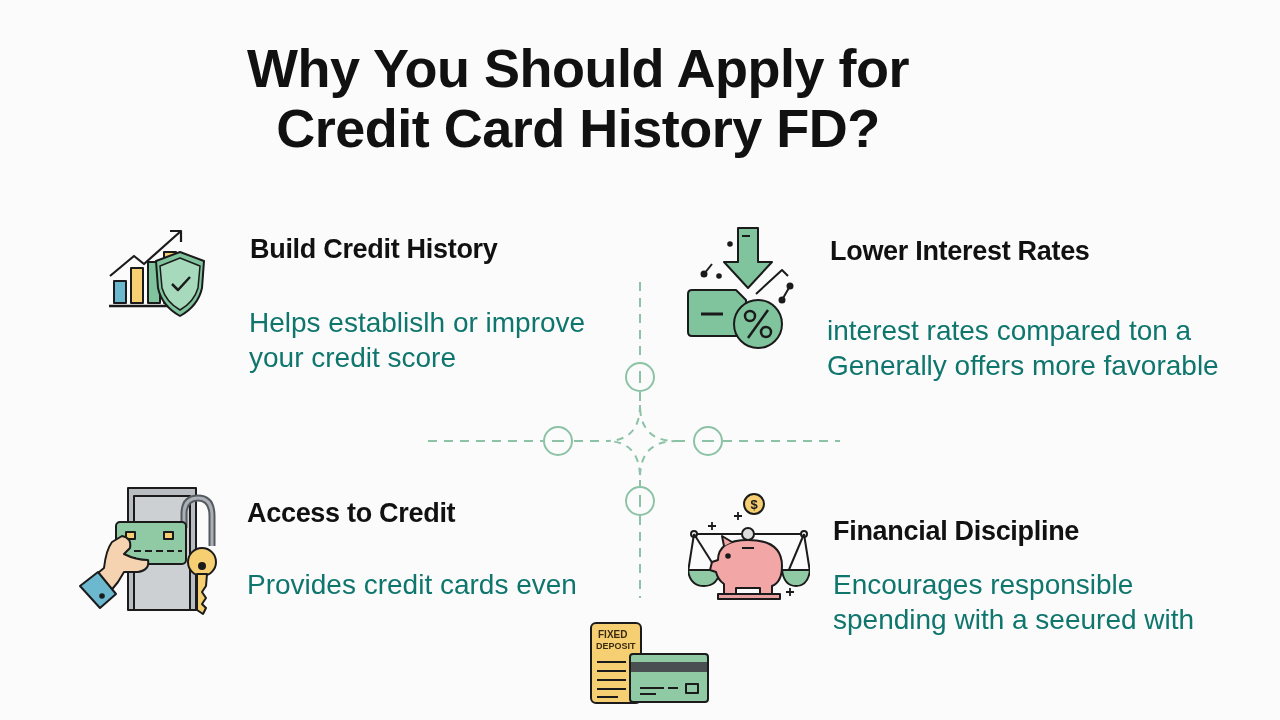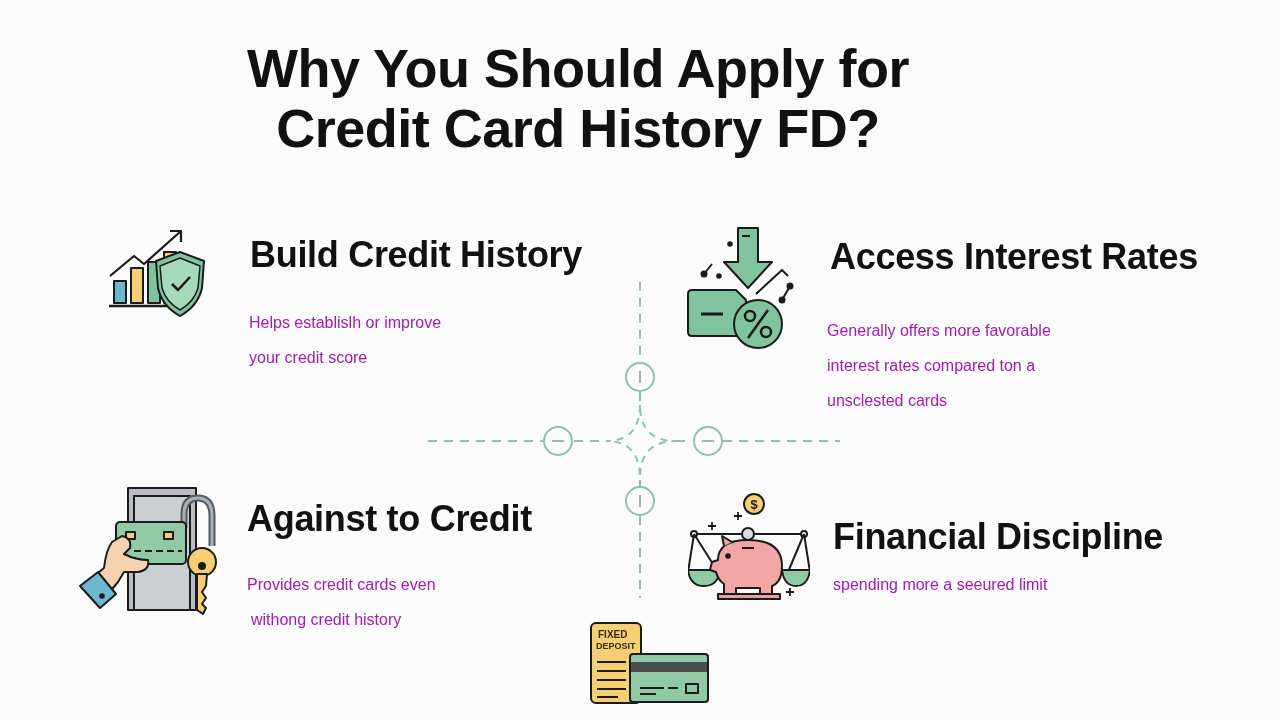--- a/index.html
+++ b/index.html
@@ -11,25 +11,25 @@
   }
   .title {
     position:absolute; left:0; top:38px; width:1156px; text-align:center;
     font-weight:bold; font-size:54px; line-height:60px; letter-spacing:-0.5px;
     color:#111;
   }
   .title div { white-space:nowrap; }
   .feature { position:absolute; }
   .feature .icon { position:absolute; }
   .feature .heading {
-    position:absolute; font-weight:bold; font-size:36px; white-space:nowrap;
+    position:absolute; font-weight:bold; font-size:27px; white-space:nowrap;
     letter-spacing:-0.3px; color:#111;
   }
   .feature .desc {
-    position:absolute; font-size:16px; line-height:35px; color:#a21caf;
+    position:absolute; font-size:28px; line-height:35px; color:#0f766e;
     white-space:nowrap;
   }
   .connector { position:absolute; left:0; top:0; }
 </style>
 </head>
 <body>
 
 <div class="title">
   <div>Why You Should Apply for</div>
   <div>Credit Card History FD?</div>
@@ -95,25 +95,24 @@
       <polyline points="70,70 96,46 102,52" fill="none"></polyline>
       <line x1="104" y1="62" x2="96" y2="76"></line>
       <circle cx="104" cy="62" r="2.5" fill="#1b1b1b"></circle>
       <circle cx="96" cy="76" r="2.5" fill="#1b1b1b"></circle>
       <line x1="26" y1="40" x2="18" y2="50"></line>
       <circle cx="18" cy="50" r="2.5" fill="#1b1b1b"></circle>
       <circle cx="44" cy="20" r="1.8" fill="#1b1b1b"></circle>
       <circle cx="33" cy="52" r="1.8" fill="#1b1b1b"></circle>
     </g>
   </svg>
-  <div class="heading" style="left:830px;top:236px">Access Interest Rates</div>
+  <div class="heading" style="left:830px;top:236px">Lower Interest Rates</div>
   <div class="desc" style="left:827px;top:313px">
+    <div>interest rates compared ton a</div>
     <div>Generally offers more favorable</div>
-    <div>interest rates compared ton a</div>
-    <div>unsclested cards</div>
   </div>
 </div>
 
 <div class="feature">
   <svg class="icon" style="left:78px;top:486px" width="146" height="132" viewBox="0 0 146 132">
     <g stroke="#1b1b1b" stroke-width="2" stroke-linejoin="round">
       <rect x="50" y="2" width="68" height="122" fill="#b9bcc0"></rect>
       <rect x="56" y="10" width="56" height="114" fill="#cdd0d3"></rect>
       <path d="M106 42 L106 28 Q106 12 120 12 Q134 12 134 30 L134 60" fill="none" stroke="#555a60" stroke-width="7"></path>
       <path d="M106 42 L106 28 Q106 12 120 12 Q134 12 134 30 L134 60" fill="none" stroke="#aab0b5" stroke-width="3"></path>
@@ -123,24 +122,23 @@
       <line x1="56" y1="65" x2="104" y2="65" stroke-dasharray="7 4"></line>
       <line x1="44" y1="72" x2="58" y2="72"></line>
       <path d="M4 100 L26 82 Q28 64 34 56 L44 50 Q54 52 52 62 L46 68 Q58 74 70 74 Q72 84 60 86 L46 86 L40 96 L22 118 Z" fill="#f6d3b0"></path>
       <path d="M2 100 L20 86 L38 108 L22 122 Z" fill="#6bb8cf"></path>
       <circle cx="24" cy="110" r="1.8" fill="#1b1b1b"></circle>
       <circle cx="124" cy="76" r="14" fill="#f6cf72"></circle>
       <circle cx="124" cy="80" r="3" fill="#1b1b1b"></circle>
       <path d="M119 88 L119 124 L125 128 L128 122 L124 118 L128 112 L124 106 L128 100 L129 88 Z" fill="#f6cf72"></path>
     </g>
   </svg>
-  <div class="heading" style="left:247px;top:498px">Against to Credit</div>
+  <div class="heading" style="left:247px;top:498px">Access to Credit</div>
   <div class="desc" style="left:247px;top:567px">
     <div>Provides credit cards even</div>
-    <div style="padding-left:4px">withong credit history</div>
   </div>
 </div>
 
 <div class="feature">
   <svg class="icon" style="left:688px;top:490px" width="122" height="110" viewBox="0 0 122 110">
     <g stroke="#1b1b1b" stroke-width="2" stroke-linejoin="round">
       <circle cx="66" cy="14" r="10" fill="#f6cf72"></circle>
       <text x="66" y="19" font-size="13" text-anchor="middle" fill="#1b1b1b" stroke="none" font-family="Liberation Sans, sans-serif" font-weight="bold">$</text>
       <path d="M50 22 v8 M46 26 h8 M24 32 v8 M20 36 h8 M102 98 v8 M98 102 h8" stroke-width="1.8"></path>
       <line x1="6" y1="44" x2="116" y2="44"></line>
@@ -155,21 +153,22 @@
       <path d="M94 80 L122 80 Q120 96 108 96 Q96 96 94 80 Z" fill="#8fcaa5"></path>
       <path d="M30 70 Q30 50 60 50 Q94 50 94 76 Q94 92 84 96 L84 104 L72 104 L72 98 L48 98 L48 104 L36 104 L36 94 Q30 90 28 82 L22 80 L24 72 Z" fill="#f2a6a6"></path>
       <path d="M36 56 L34 46 L44 52" fill="#f2a6a6"></path>
       <circle cx="40" cy="66" r="1.8" fill="#1b1b1b"></circle>
       <line x1="54" y1="58" x2="66" y2="58"></line>
       <rect x="30" y="104" width="62" height="5" fill="#e8a0a0"></rect>
     </g>
   </svg>
   <div class="heading" style="left:833px;top:516px">Financial Discipline</div>
   <div class="desc" style="left:833px;top:567px">
-    <div>spending more a seeured limit</div>
+    <div>Encourages responsible</div>
+    <div>spending with a seeured with</div>
   </div>
 </div>
 
 <div class="feature">
   <svg class="icon" style="left:588px;top:620px" width="124" height="86" viewBox="0 0 124 86">
     <g stroke="#1b1b1b" stroke-width="2" stroke-linejoin="round">
       <rect x="3" y="3" width="50" height="80" rx="5" fill="#f6cf72"></rect>
       <text x="10" y="18" font-size="10" font-weight="bold" fill="#3a2a10" stroke="none" font-family="Liberation Sans, sans-serif">FIXED</text>
       <text x="8" y="29" font-size="9" font-weight="bold" fill="#3a2a10" stroke="none" font-family="Liberation Sans, sans-serif">DEPOSIT</text>
       <line x1="9" y1="42" x2="38" y2="42"></line>

